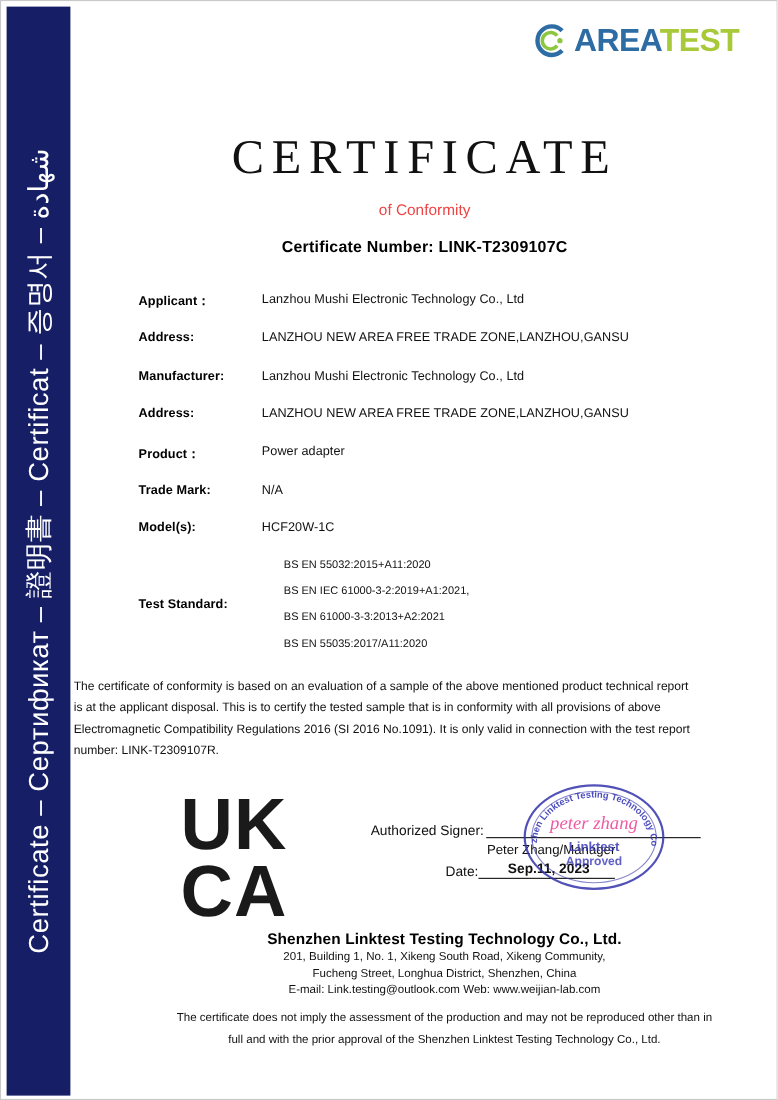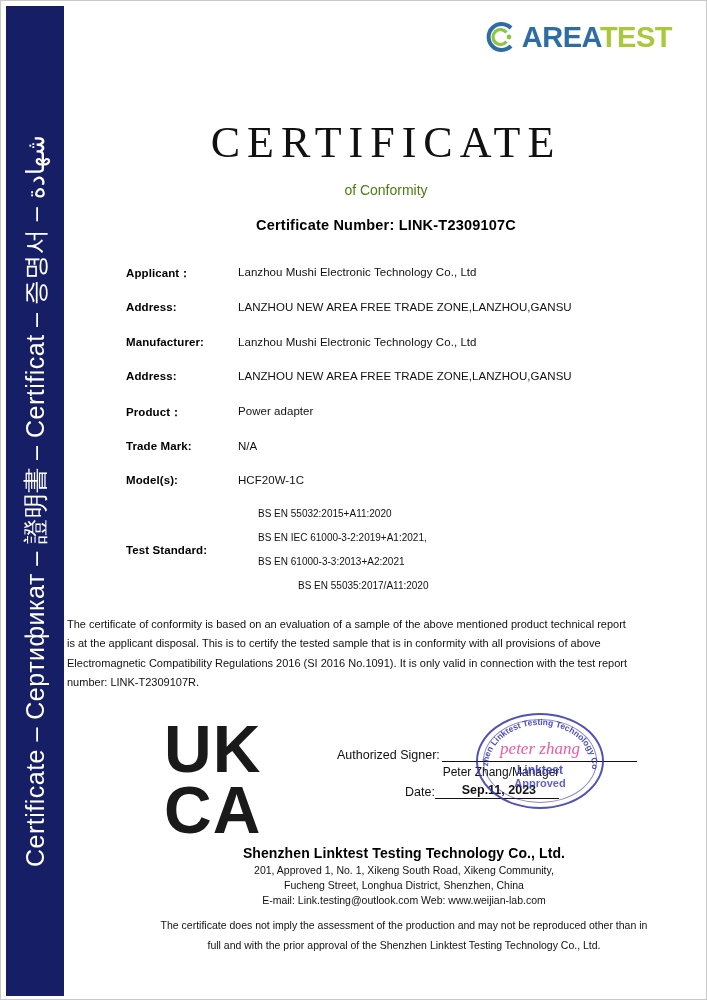--- a/index.html
+++ b/index.html
@@ -47,42 +47,42 @@
   .title{
     text-align:center;
     font-family:"Liberation Serif",serif;
     font-size:44px;
     letter-spacing:7px;
     color:#111;
     margin-top:116px;
     font-weight:400;
   }
   .subtitle{
-    text-align:center;font-size:14px;color:#4d7c0f;margin-top:14px;
+    text-align:center;font-size:14px;color:#ef4444;margin-top:14px;
     font-family:"Liberation Sans",sans-serif;
   }
   .certno{
     text-align:center;font-size:14.5px;font-weight:bold;color:#000;margin-top:19px;
     letter-spacing:.2px;
   }
   
   .fields{margin:32px 0 0 62px;width:500px;}
   .row{display:flex;align-items:flex-start;margin-bottom:19px;}
   .row .lbl{
     width:112px;flex:0 0 112px;
     font-size:11.5px;font-weight:bold;color:#000;letter-spacing:.1px;
     padding-top:1px;
   }
   .row .val{
     font-size:11.5px;color:#111;letter-spacing:.05px;line-height:1.35;
   }
   .row.std{align-items:center;margin-bottom:10px;}
   .std .lbl{display:flex;align-items:center;}
   .std-list div{margin-bottom:13px;font-size:10px;color:#111;padding-left:20px;}
-  .std-list div:last-child{margin-bottom:0;margin-left:40px;}
+  .std-list div:last-child{margin-bottom:0;}
   
   .para{
     margin:24px 0 0 3px;width:568px;
     font-size:11px;color:#111;line-height:1.78;text-align:left;
   }
   
   .midblock{position:relative;height:130px;margin-top:18px;}
   .ukca{
     position:absolute;left:100px;top:8px;
     font-family:"Liberation Sans",sans-serif;
@@ -240,21 +240,21 @@
           <text><textPath href="#arcpath" startOffset="50%" text-anchor="middle">Shenzhen Linktest Testing Technology Co.,Ltd</textPath></text>
         </svg>
         <div class="stamp-sig">peter zhang</div>
         <div class="stamp-brand">Linktest</div>
         <div class="stamp-appr">Approved</div>
       </div>
     </div>
 
     <div class="footer">
       <div class="f-company">Shenzhen Linktest Testing Technology Co., Ltd.</div>
-      <div class="f-line">201, Approved 1, No. 1, Xikeng South Road, Xikeng Community,</div>
+      <div class="f-line">201, Building 1, No. 1, Xikeng South Road, Xikeng Community,</div>
       <div class="f-line">Fucheng Street, Longhua District, Shenzhen, China</div>
       <div class="f-line">E-mail: Link.testing@outlook.com          Web: www.weijian-lab.com</div>
       <div class="f-small">
         <div>The certificate does not imply the assessment of the production and may not be reproduced other than in</div>
         <div>full and with the prior approval of the Shenzhen Linktest Testing Technology Co., Ltd.</div>
       </div>
     </div>
 
   </div>
 </div>

